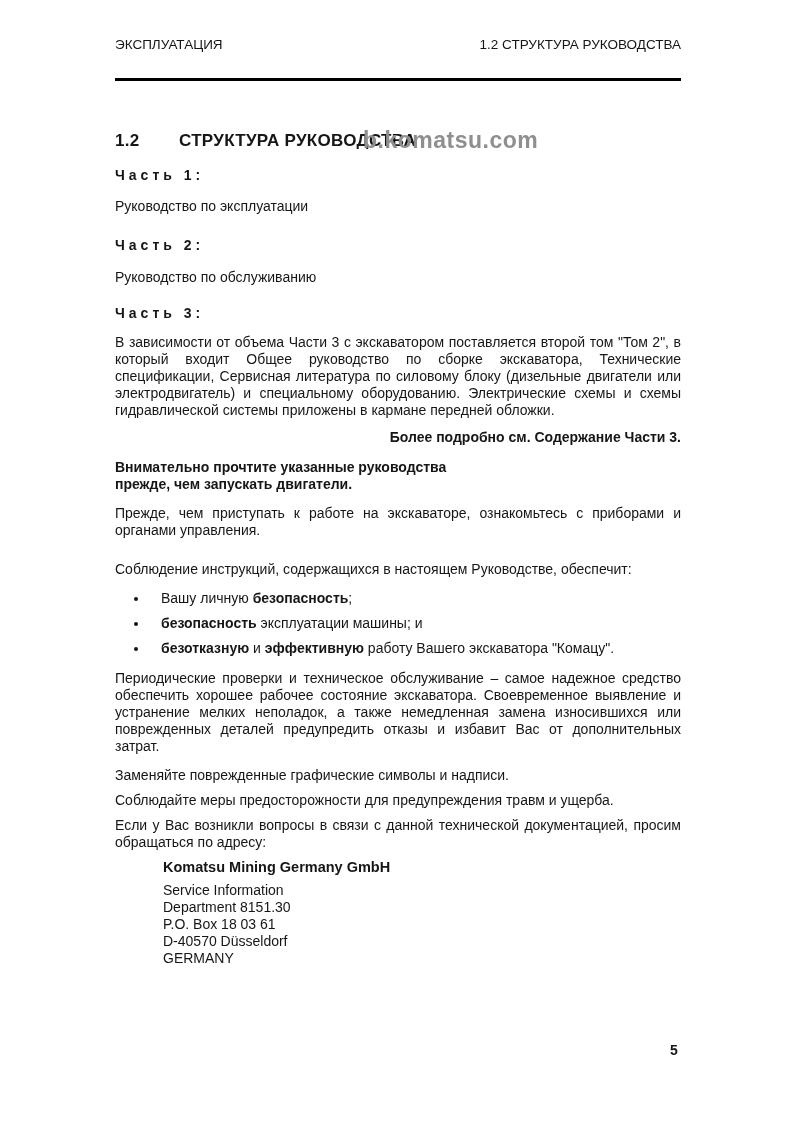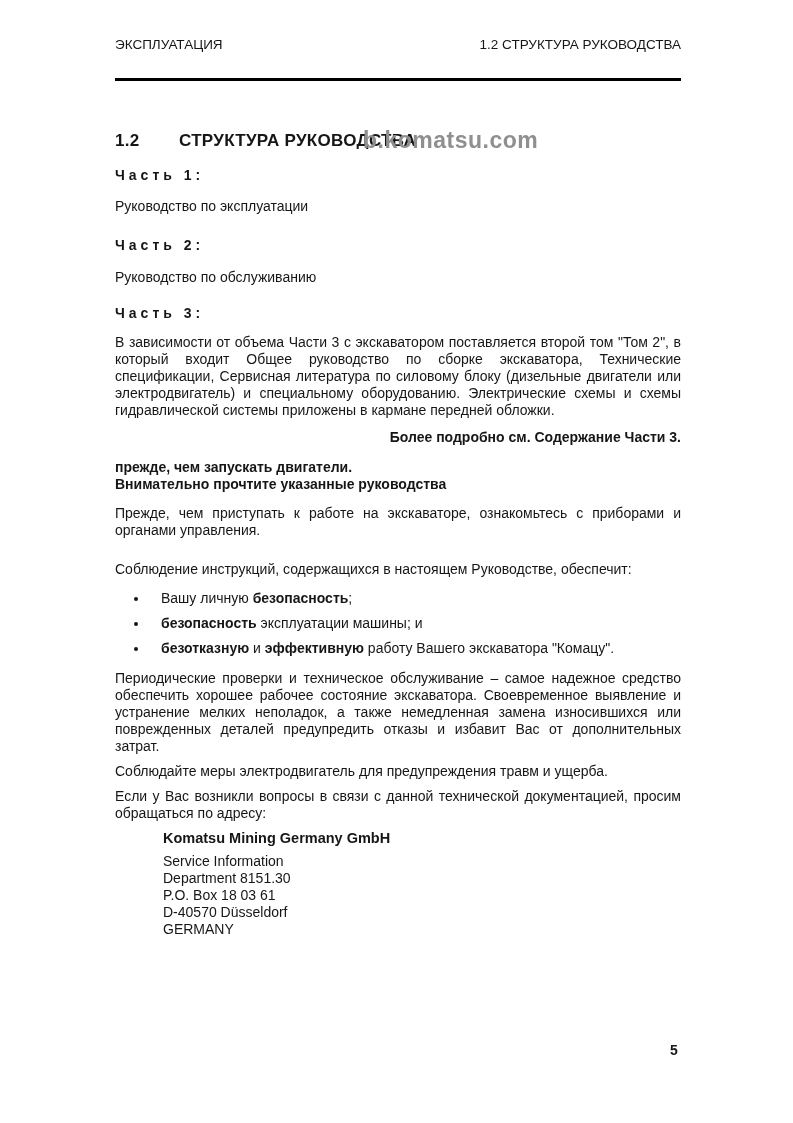--- a/index.html
+++ b/index.html
@@ -144,38 +144,39 @@
 
     <div class="part-heading">Часть 2:</div>
     <div class="mt15">Руководство по обслуживанию</div>
 
     <div class="part-heading" style="margin-top:18px">Часть 3:</div>
     <div class="para just">В зависимости от объема Части 3 с экскаватором поставляется второй том "Том 2", в который входит Общее руководство по сборке экскаватора, Технические спецификации, Сервисная литература по силовому блоку (дизельные двигатели или электродвигатель) и специальному оборудованию.  Электрические схемы и схемы гидравлической системы приложены в кармане передней обложки.</div>
 
     <div class="center-bold">Более подробно см. Содержание Части 3.</div>
 
     <div class="bold-block">
+      <div>Внимательно прочтите указанные руководства</div>
       <div>прежде, чем запускать двигатели.</div>
-      <div>Внимательно прочтите указанные руководства</div>
     </div>
 
     <div class="para just">Прежде, чем приступать к работе на экскаваторе, ознакомьтесь с приборами и органами управления.</div>
 
     <div class="para-lg" style="margin-top:22px">Соблюдение инструкций, содержащихся в настоящем Руководстве, обеспечит:</div>
 
     <ul class="bullets">
       <li><span>Вашу личную </span><b>безопасность</b><span>;</span><b></b><span></span></li>
       <li><span></span><b>безопасность</b><span> эксплуатации машины; и</span><b></b><span></span></li>
       <li><span></span><b>безотказную</b><span> и </span><b>эффективную</b><span> работу Вашего экскаватора "Комацу".</span></li>
     </ul>
 
     <div class="para just" style="margin-top:13px">Периодические проверки и техническое обслуживание – самое надежное средство обеспечить хорошее рабочее состояние экскаватора.  Своевременное выявление и устранение мелких неполадок, а также немедленная замена износившихся или поврежденных деталей предупредить отказы и избавит Вас от дополнительных затрат.</div>
 
+    <div class="para">Заменяйте поврежденные графические символы и надписи.</div>
 
-    <div class="para-sm" style="margin-top:8px">Соблюдайте меры электродвигатель для предупреждения травм и ущерба.</div>
+    <div class="para-sm" style="margin-top:8px">Соблюдайте меры предосторожности для предупреждения травм и ущерба.</div>
 
     <div class="para-sm just" style="margin-top:8px">Если у Вас возникли вопросы в связи с данной технической документацией, просим обращаться по адресу:</div>
 
     <div class="company">Komatsu Mining Germany GmbH</div>
 
     <div class="address">
       <div class="addr-line">Service Information</div>
       <div class="addr-line">Department 8151.30</div>
       <div class="addr-line">P.O. Box 18 03 61</div>
       <div class="addr-line">D-40570 Düsseldorf</div>

